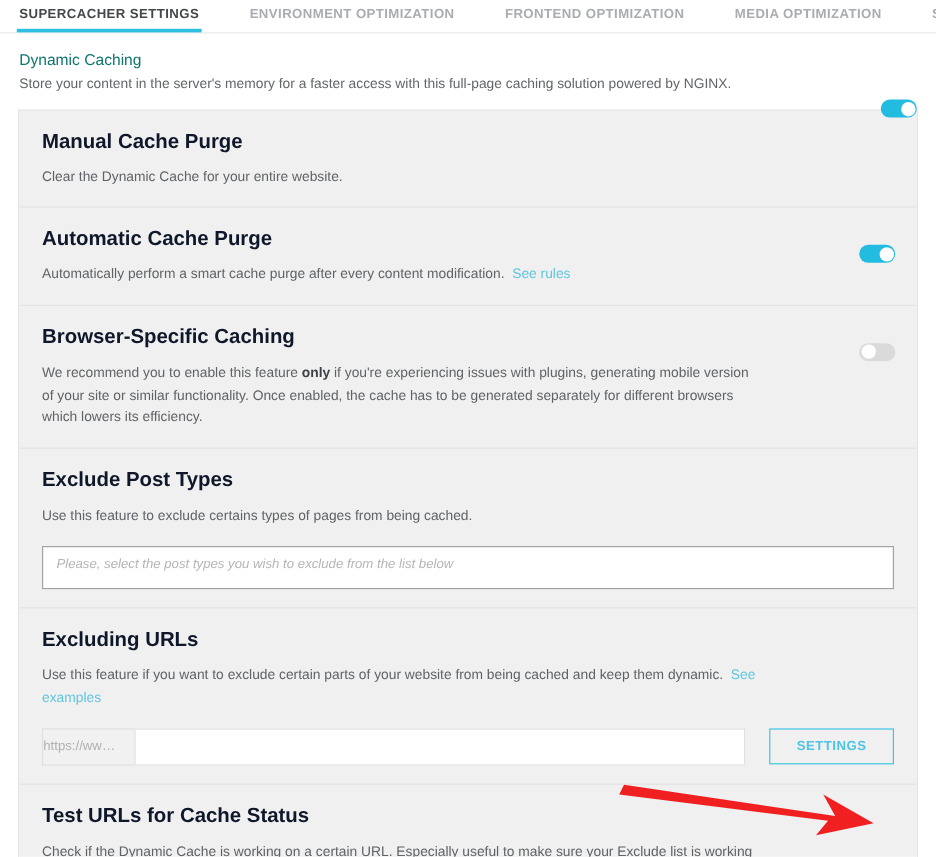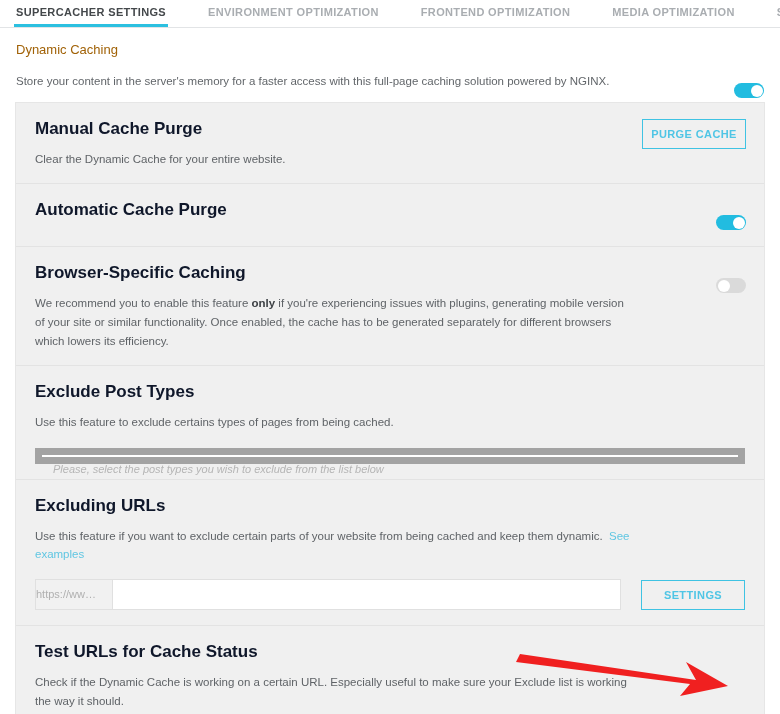--- a/index.html
+++ b/index.html
@@ -50,23 +50,23 @@
   }
 
   
   .feature-head {
     background: #ffffff;
     padding: 14px 16px 12px 16px;
     position: relative;
   }
   .feature-title {
     font-size: 13px;
-    color: #a16207;
+    color: #0f766e;
     font-weight: normal;
-    margin-bottom: 16px;
+    margin-bottom: 5px;
   }
   .feature-desc {
     font-size: 11.5px;
     color: #62666a;
     line-height: 1.45;
   }
 
   
   .panel {
     background: #f0f0f0;
@@ -142,23 +142,23 @@
     right: 18px;
     top: 16px;
     width: 104px;
   }
   .btn-inline { width: 104px; flex: 0 0 104px; }
 
   
   .input-full {
     margin-top: 16px;
     width: 100%;
-    height: 16px;
-    background: #ffffff;
-    border: 7px solid #a3a3a3;
+    height: 36px;
+    background: #ffffff;
+    border: 1px solid #a3a3a3;
     font-size: 11px;
     font-style: italic;
     color: #b5b5b5;
     padding: 0 11px;
     line-height: 29px;
     cursor: text;
   }
   .url-row {
     margin-top: 15px;
     display: flex;
@@ -211,25 +211,28 @@
   <div class="toggle on head-toggle">
     <div class="knob"></div>
   </div>
 </div>
 
 <div class="panel">
 
   <div class="row">
     <div class="row-title">Manual Cache Purge</div>
     <div class="row-desc">Clear the Dynamic Cache for your entire website.</div>
-    <div class="btn btn-purge">PURGE CACHE</div>
   </div>
 
   <div class="row">
     <div class="row-title">Automatic Cache Purge</div>
+    <div class="row-desc">
+      <span>Automatically perform a smart cache purge after every content modification.</span>
+      <span>&nbsp;</span><a class="link">See rules</a>
+    </div>
     <div class="toggle on row-toggle">
       <div class="knob"></div>
     </div>
   </div>
 
   <div class="row">
     <div class="row-title">Browser-Specific Caching</div>
     <div class="row-desc"><span>We recommend you to enable this feature </span><b>only</b><span> if you're experiencing issues with plugins, generating mobile version of your site or similar functionality. Once enabled, the cache has to be generated separately for different browsers which lowers its efficiency.</span></div>
     <div class="toggle off row-toggle">
       <div class="knob"></div>

